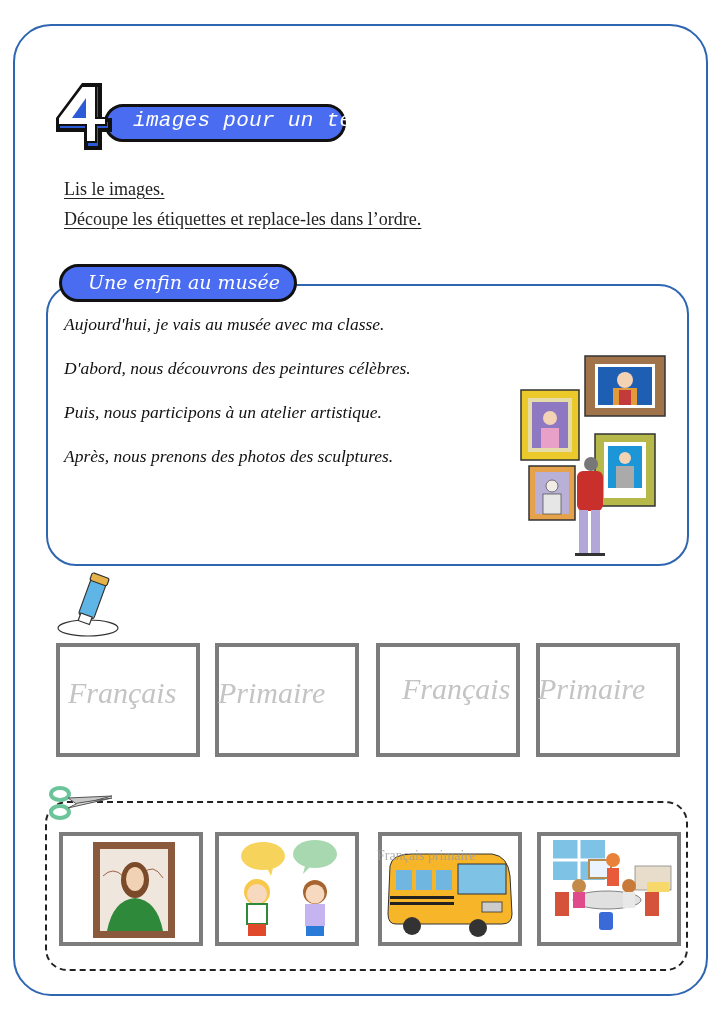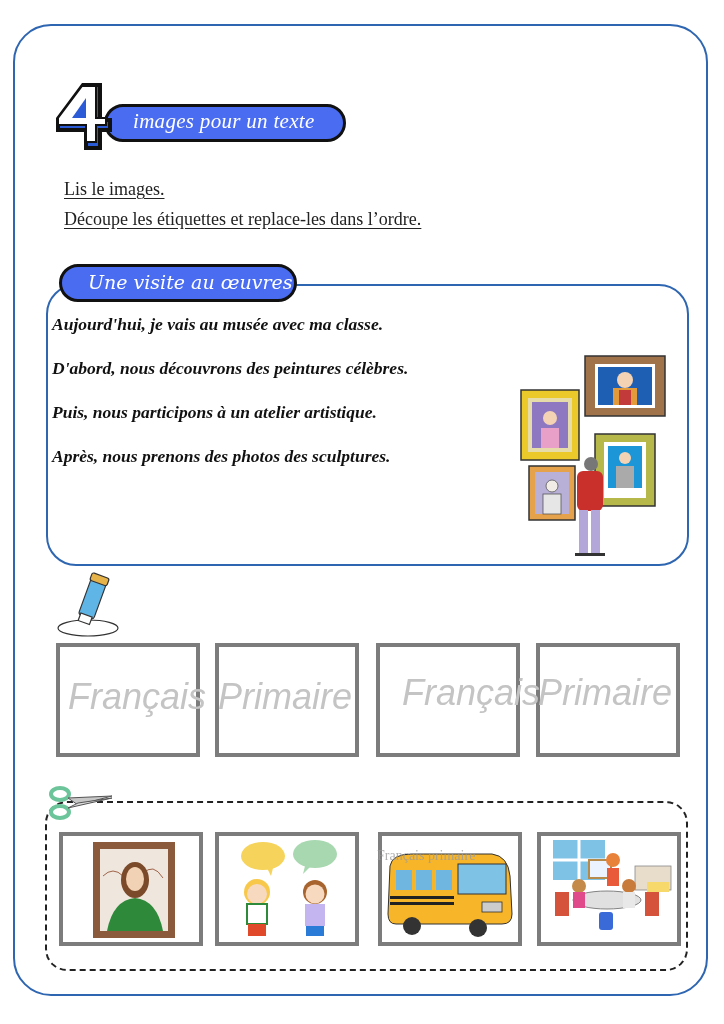--- a/index.html
+++ b/index.html
@@ -3,44 +3,44 @@
 <meta charset="utf-8">
 <style>
   html, body { margin:0; padding:0; background:#ffffff; }
   body { width:724px; height:1024px; position:relative; overflow:hidden; font-family:"DejaVu Serif", serif; }
 
   .page-frame { position:absolute; left:13px; top:24px; width:695px; height:972px; border:2px solid #2f66b1; border-radius:38px; box-sizing:border-box; }
 
   
   .title-wrap { position:absolute; left:52px; top:80px; height:70px; width:300px; }
   .title-pill { position:absolute; left:52px; top:24px; width:242px; height:38px; background:#4a6cf0; border:3px solid #111; border-radius:20px; box-sizing:border-box; }
-  .title-text { position:absolute; left:16px; top:2px; color:#fff; font-family:Liberation Serif, serif; font-style:italic; font-size:21px; letter-spacing:0.3px; white-space:nowrap; }
+  .title-text { position:absolute; left:16px; top:2px; color:#fff; font-family:Liberation Mono, monospace; font-style:italic; font-size:21px; letter-spacing:0.3px; white-space:nowrap; }
   .num-badge { position:absolute; left:0; top:0; width:64px; height:74px; }
 
   
   .instr { position:absolute; left:64px; font-family:"Liberation Serif", serif; font-size:18px; color:#222; text-decoration:underline; text-underline-offset:3px; white-space:nowrap; }
   .instr.i1 { top:179px; }
   .instr.i2 { top:209px; }
 
   
   .text-panel { position:absolute; left:46px; top:284px; width:643px; height:282px; border:2px solid #2f66b1; border-radius:30px; border-top-left-radius:30px; box-sizing:border-box; }
   .story-pill { position:absolute; left:59px; top:264px; width:238px; height:38px; background:#4a6cf0; border:3px solid #111; border-radius:20px; box-sizing:border-box; z-index:2; }
   .story-title { position:absolute; left:26px; top:4px; color:#fff; font-style:italic; font-family:"DejaVu Serif", serif; font-size:19px; white-space:nowrap; }
-  .story-lines { position:absolute; left:52px; top:312px; z-index:2;font-weight:bold; }
+  .story-lines { position:absolute; left:64px; top:312px; z-index:2; }
   .story-line { font-family:"Liberation Serif", serif; font-style:italic; font-size:17.5px; color:#111; height:44px; line-height:24px; white-space:nowrap; }
 
   .museum-art { position:absolute; left:515px; top:350px; width:160px; height:210px; }
 
   
   .glue { position:absolute; left:52px; top:570px; width:70px; height:70px; }
 
   
   .target-row { position:absolute; left:56px; top:643px; width:628px; height:114px; }
   .target-box { position:absolute; top:0; width:144px; height:114px; border:4px solid #7c7c7c; box-sizing:border-box; background:#fff; }
-  .watermark { position:absolute; font-family:Liberation Sans, sans-serif; font-style:italic; font-size:36px; color:#c4c4c4; white-space:nowrap; z-index:3; }
+  .watermark { position:absolute; font-family:Liberation Serif, serif; font-style:italic; font-size:30px; color:#c4c4c4; white-space:nowrap; z-index:3; }
 
   
   .cut-area { position:absolute; left:45px; top:801px; width:643px; height:170px; border:2px dashed #222; border-radius:22px; box-sizing:border-box; }
   .scissors { position:absolute; left:48px; top:786px; width:66px; height:36px; z-index:3; }
   .pic-box { position:absolute; top:832px; width:144px; height:114px; border:4px solid #7c7c7c; box-sizing:border-box; background:#fff; overflow:hidden; }
   .pic-box svg { position:absolute; left:0; top:0; width:136px; height:106px; }
   .bus-watermark { position:absolute; left:377px; top:848px; font-family:"Liberation Serif", serif; font-size:14px; color:#9c9c9c; opacity:0.8; z-index:4; white-space:nowrap; }
 </style>
 </head>
 <body>
@@ -57,21 +57,21 @@
     <polygon points="30,6 44,6 44,38 54,38 54,45 44,45 44,62 34,62 34,45 6,45 6,38" fill="#ffffff" stroke="#111" stroke-width="2"></polygon>
     <polygon points="34,18 34,38 20,38" fill="#2b5bd6"></polygon>
   </svg>
 </div>
 
 <div class="instr i1">Lis le images.</div>
 <div class="instr i2">Découpe les étiquettes et replace-les dans l’ordre.</div>
 
 <div class="text-panel"></div>
 <div class="story-pill">
-  <span class="story-title">Une visite au œuvres</span>
+  <span class="story-title">Une enfin au musée</span>
 </div>
 <div class="story-lines">
   <div class="story-line">Aujourd'hui, je vais au musée avec ma classe.</div>
   <div class="story-line">D'abord, nous découvrons des peintures célèbres.</div>
   <div class="story-line">Puis, nous participons à un atelier artistique.</div>
   <div class="story-line">Après, nous prenons des photos des sculptures.</div>
 </div>
 
 <svg class="museum-art" viewBox="0 0 160 210">
 

